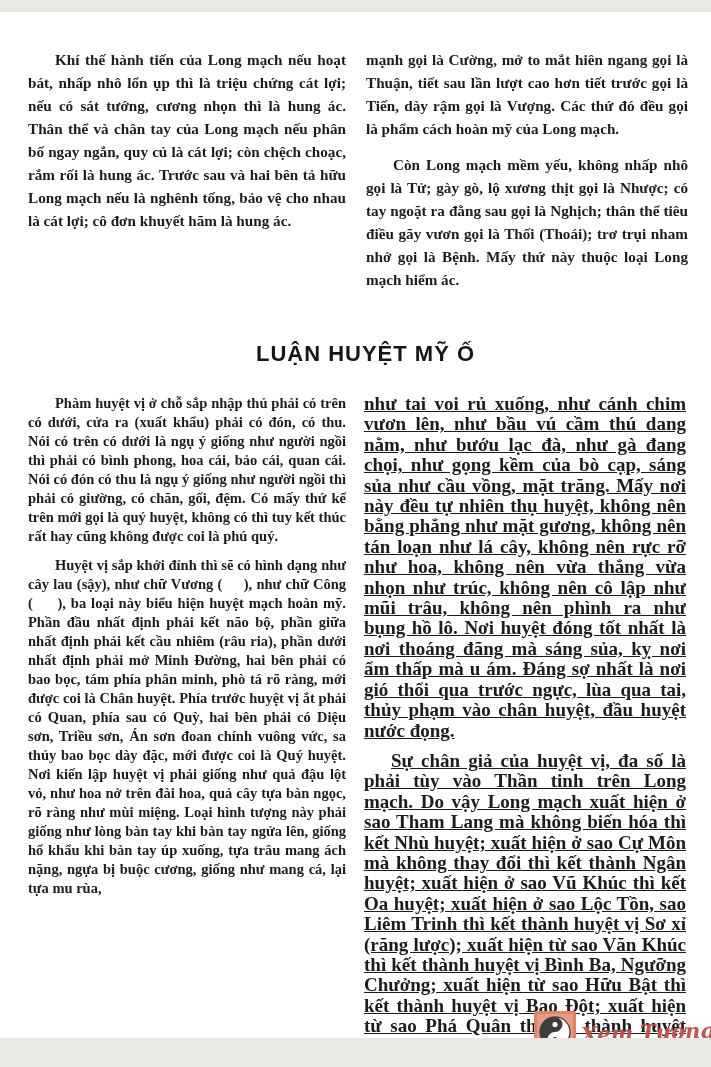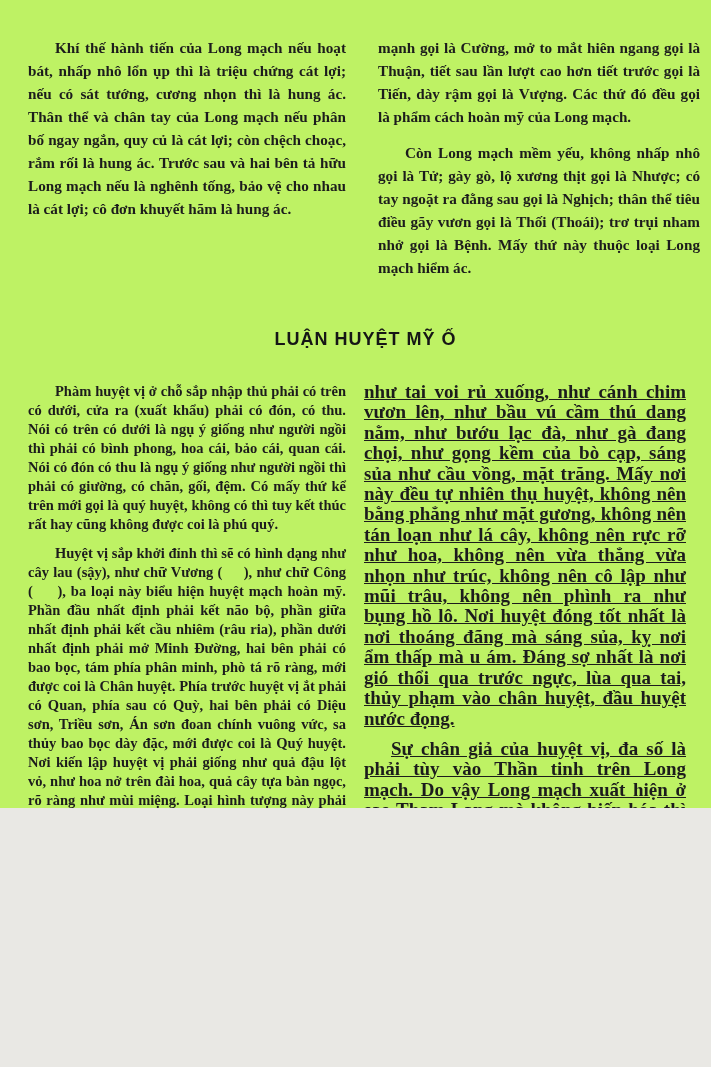--- a/index.html
+++ b/index.html
@@ -1,47 +1,47 @@
 <!DOCTYPE html>
 <html lang="vi"><head>
 <meta charset="utf-8">
 <style>
   * { margin: 0; padding: 0; box-sizing: border-box; }
   html, body { background: #e9e8e4; }
   .page {
     position: relative;
     width: 711px;
-    height: 808px;
-    margin: 0 auto;
-    background: #bef264;
+    height: 1026px;
+    margin: 12px auto;
+    background: #ffffff;
     overflow: hidden;
     color: #1c1c1c;
   }
   .col {
     position: absolute;
     text-align: justify;
     font-family: "Liberation Serif", "DejaVu Serif", serif;
     font-weight: 600;
     color: #1c1c1c;
   }
   .col p { text-align: justify; }
   .col p.indent { text-indent: 27px; }
   
   .top-left  { left: 28px;  top: 36px; width: 318px; font-size: 15.2px; line-height: 23px; }
-  .top-right { left: 378px; top: 36px; width: 322px; font-size: 15.2px; line-height: 23px; }
+  .top-right { left: 366px; top: 36px; width: 322px; font-size: 15.2px; line-height: 23px; }
   .top-left p, .top-right p { margin-bottom: 13px; }
   
   .heading {
     position: absolute;
     left: 0; top: 329px;
     width: 100%;
     text-align: center;
     font-family: "Liberation Sans", "DejaVu Sans", sans-serif;
     font-weight: 700;
-    font-size: 18px;
+    font-size: 22px;
     letter-spacing: 1px;
     color: #161616;
     padding-left: 20px;
   }
   
   .main-left  { left: 28px;  top: 382px; width: 318px; font-size: 14.5px; line-height: 19px; }
   .main-right { left: 364px; top: 382px; width: 322px; font-size: 19px; line-height: 20.4px; text-decoration: underline; }
   .main-left p, .main-right p { margin-bottom: 10px; }
   
   .watermark {

